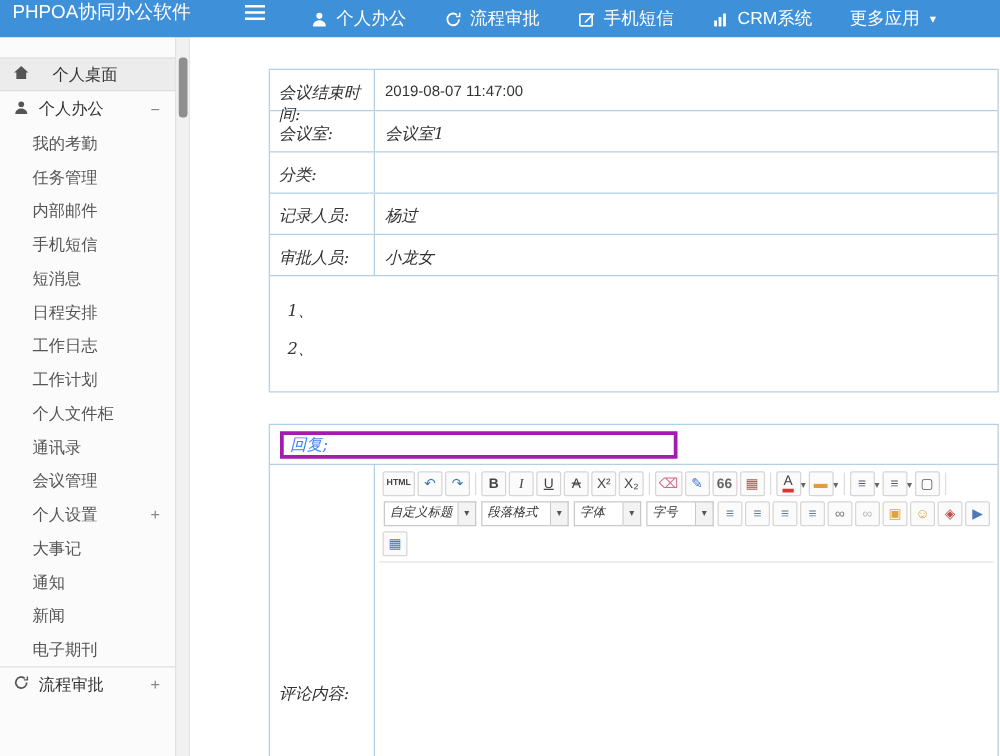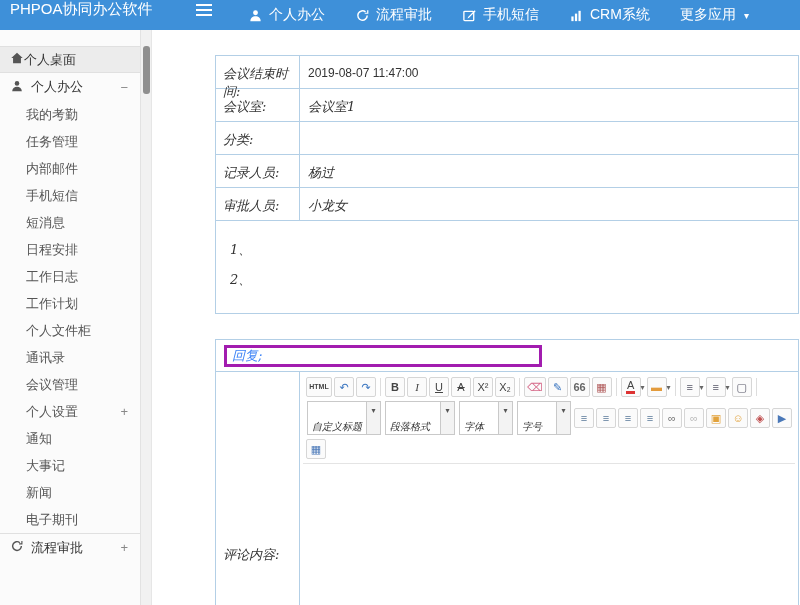--- a/index.html
+++ b/index.html
@@ -18,21 +18,21 @@
 
   
   .layout { display:flex; height:575px; }
   .sidebar { width:140px; background:#fbfbfb; padding-top:16px; flex:none; }
   .scrollstrip { width:12px; background:#f1f1f1; border-left:1px solid #e2e2e2; border-right:1px solid #e6e6e6; position:relative; flex:none; }
   .scrollthumb { position:absolute; top:16px; left:2px; width:7px; height:48px; background:#8f8f8f; border-radius:3px; }
   .main { flex:1; position:relative; background:#fff; }
 
   
   .desk-row { height:27px; background:#ececec; border-top:1px solid #e0e0e0; border-bottom:1px solid #e0e0e0;
-    display:flex; align-items:center; gap:0; padding-left:10px; color:#333; cursor:pointer; }
+    display:flex; align-items:center; gap:18px; padding-left:10px; color:#333; cursor:pointer; }
   .group-row { height:28px; display:flex; align-items:center; gap:7px; padding-left:10px; color:#333; cursor:pointer; }
   .group-row .grow, .sub .grow { flex:1; }
   .tog { color:#888; margin-right:12px; font-size:13px; }
   .sub { height:27px; line-height:27px; padding-left:26px; color:#555; display:flex; cursor:pointer; }
   .group-bottom { border-top:1px solid #e0e0e0; }
 
   
   .tbl { position:absolute; left:63px; right:1px; border:1px solid var(--tborder,#b3cfe6); background:#fff; }
   .tbl1 { top:25px; }
   .tbl2 { top:309px; height:400px; display:flex; flex-direction:column; }
@@ -58,21 +58,21 @@
   .toolrow { display:flex; align-items:center; padding:1px 2px; flex:none; }
   .tbtn { min-width:20px; height:20px; line-height:18px; text-align:center; border:1px solid #d6d6d6; border-radius:2px;
     background:#fbfbfb; margin:1px; font-size:11px; color:#444; cursor:pointer; padding:0 2px; }
   .tbtn.small-txt { font-size:7px; letter-spacing:0; min-width:26px; font-weight:bold; }
   .tbtn.b { font-weight:bold; } .tbtn.i { font-style:italic; font-family:"Liberation Serif",serif; }
   .tbtn.u { text-decoration:underline; } .tbtn.strike { text-decoration:line-through; }
   .tbtn.fc { line-height:14px; } .tbtn.fc span { border-bottom:3px solid #d33; padding:0 1px; }
   .tsep { width:1px; height:18px; background:#ddd; margin:0 3px; }
   .tcaret { font-size:8px; color:#666; margin:0 1px 0 -1px; cursor:pointer; }
   .tdrop { display:flex; margin:1px 2px; cursor:pointer; }
-  .tdrop .ttxt { border:1px solid #c9c9c9; height:20px; line-height:18px; font-size:10px; padding:16px 4px; background:#fff; white-space:nowrap; }
+  .tdrop .ttxt { border:1px solid #c9c9c9; height:20px; line-height:18px; font-size:10px; padding:0 4px; background:#fff; white-space:nowrap; }
   .tdrop .tcaretbox { border:1px solid #c9c9c9; border-left:none; width:14px; text-align:center; font-size:8px; line-height:18px; background:#f3f3f3; color:#555; }
   .w60 { min-width:60px; } .w56 { min-width:56px; } .w40 { min-width:40px;font-style:italic; }
   .edit-area { flex:1; background:#fff; border-top:1px solid #e4e4e4; margin-top:2px; }
 </style>
 </head>
 <body>
 
 <div class="topbar">
   <div class="brand">PHPOA协同办公软件</div>
   <div class="hamburger">
@@ -173,24 +173,24 @@
         <span class="grow">通讯录</span>
       </div>
     <div class="sub">
         <span class="grow">会议管理</span>
       </div>
     <div class="sub">
       <span class="grow">个人设置</span>
       <span class="tog">+</span>
     </div>
     <div class="sub">
+        <span class="grow">大事记</span>
+      </div>
+    <div class="sub">
         <span class="grow">通知</span>
-      </div>
-    <div class="sub">
-        <span class="grow">大事记</span>
       </div>
     <div class="sub">
         <span class="grow">新闻</span>
       </div>
     <div class="sub">
         <span class="grow">电子期刊</span>
       </div>
     <div class="group-row group-bottom">
       <span><svg width="14" height="14" viewBox="0 0 16 16" fill="none" stroke="#555" stroke-width="1.6">
             <path d="M13 8a5 5 0 1 1-1.8-3.8"></path>

